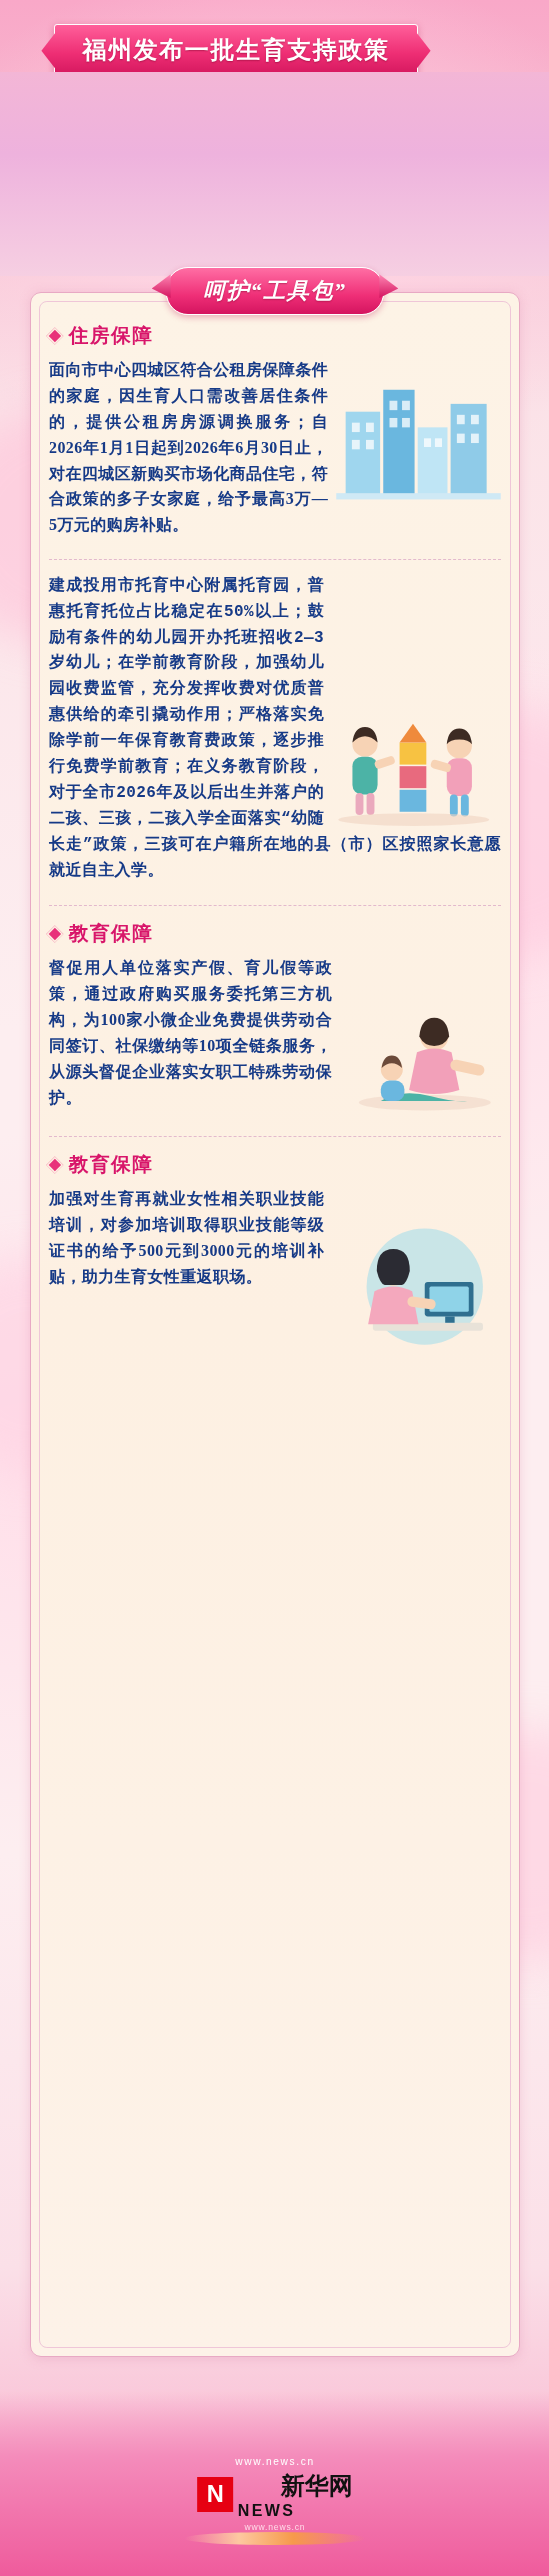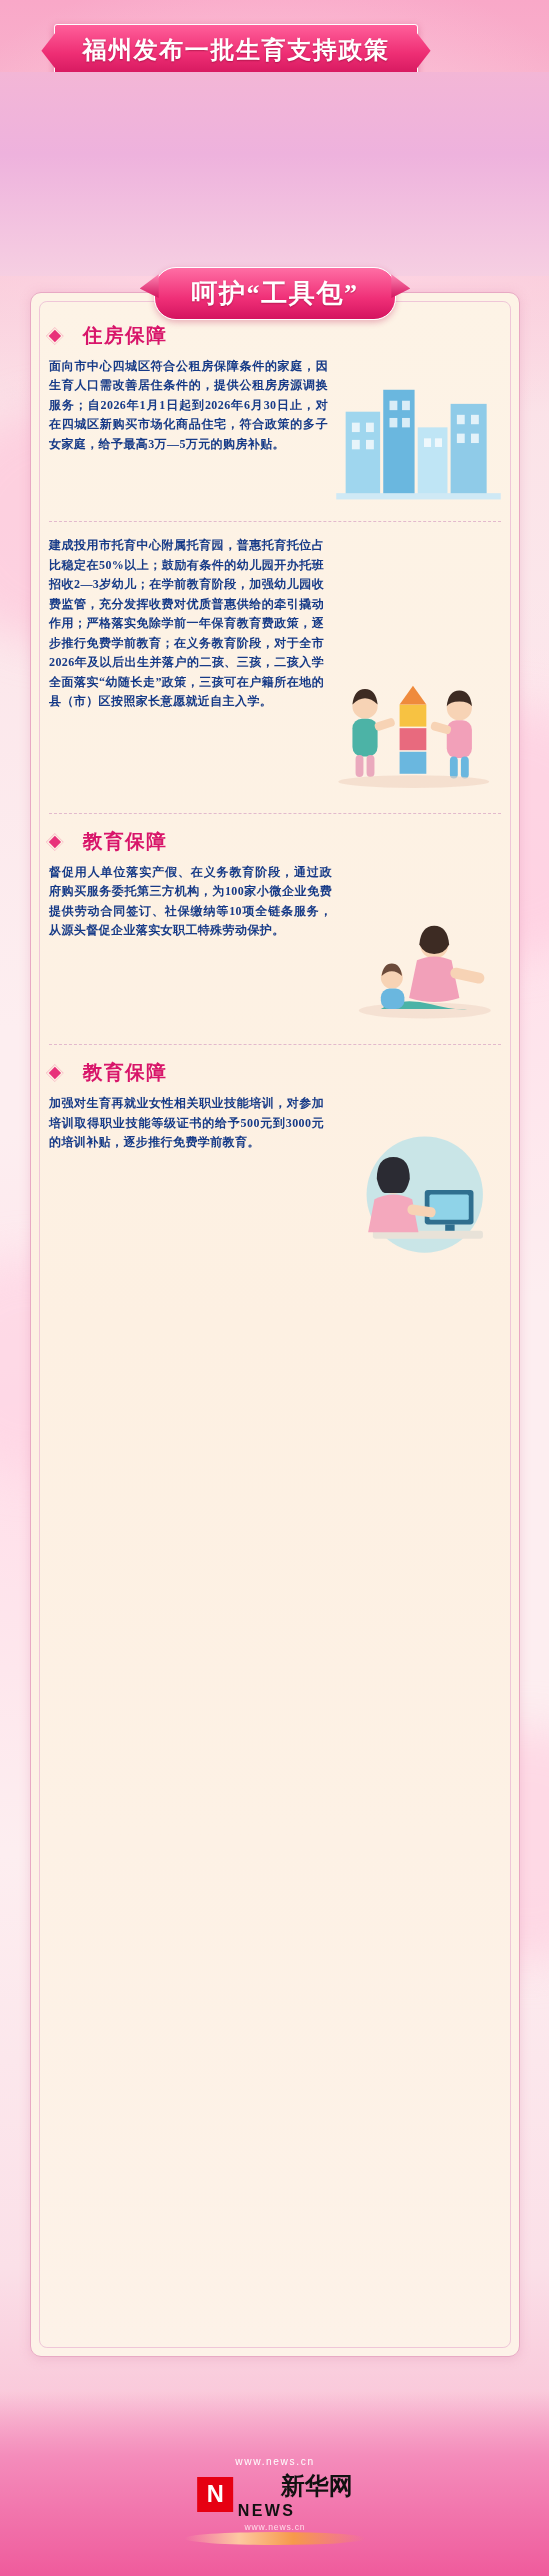--- a/index.html
+++ b/index.html
@@ -101,25 +101,26 @@
   .badge {
     position: relative;
     background: linear-gradient(180deg,#ff6ea4 0%, #ef2f77 60%, #d4145f 100%);
     border-radius: 22px;
     padding: 7.9px 36px;
     border: 1.6px solid #fff;
     box-shadow: 0 2.4px 6.3px rgba(190,20,80,.3);
   }
   .badge-text {
     color: #fff;
-    font-size: 26px;
+    font-size: 22px;
     font-weight: bold;
     letter-spacing: 1.6px;
     white-space: nowrap;
     text-shadow: 0 0.8px 1.6px rgba(120,0,40,.4);
+    font-style: italic;
   }
   .badge-flag {
     position: absolute; top: 6.3px; width: 19px; height: 23.6px;
     background: linear-gradient(180deg,#ff87b4,#d4145f);
   }
   .badge-flag.left  { left: -15.7px; clip-path: polygon(100% 0,100% 100%,0 60%); }
   .badge-flag.right { right: -15.7px; clip-path: polygon(0 0,0 100%,100% 60%); }
 
   
   .sections {
@@ -138,24 +139,23 @@
     background: #e8317a;
     transform: rotate(45deg);
     box-shadow: inset 0 0 0 1.6px #fdf0e2;
     flex: none;
   }
   .sec-title {
     font-size: 19.6px;
     color: #d8156a;
     font-weight: bold;
     letter-spacing: 1.6px;
-    margin-left: 14px;
   }
   .sec-body {
-    font-size: 12px;
+    font-size: 16px;
     line-height: 1.62;
     color: #163a87;
     text-align: justify;
     font-weight: bold;
     letter-spacing: 0.4px;
   }
   .divider {
     border-top: 0.8px dashed #e3b9cd;
     margin: 12.6px 0 14px 0;
     height: 0;
@@ -364,21 +364,21 @@
           <rect x="0" y="170" width="210" height="8" fill="#cfe9f5"></rect>
         </svg>
         <div class="sec-body">面向市中心四城区符合公租房保障条件的家庭，因生育人口需改善居住条件的，提供公租房房源调换服务；自2026年1月1日起到2026年6月30日止，对在四城区新购买市场化商品住宅，符合政策的多子女家庭，给予最高3万—5万元的购房补贴。</div>
         <div style="clear:both;"></div>
       </div>
     </div>
 
     <div class="divider"></div>
 
     <div class="section">
-      <div style="position:relative;">
+      <div style="position:relative;font-family:Liberation Mono, monospace;">
         <svg class="wrap-right" width="169" height="130" viewBox="0 0 215 165" style="margin:126px 0 0 7.9px;">
 
           <rect x="86" y="54" width="34" height="28" fill="#f7c242"></rect>
           <rect x="86" y="84" width="34" height="28" fill="#e86a7e"></rect>
           <rect x="86" y="114" width="34" height="28" fill="#6ab7df"></rect>
           <polygon points="86,54 103,30 120,54" fill="#ef8a3c"></polygon>
 
           <g>
             <circle cx="42" cy="56" r="16" fill="#f7d3b5"></circle>
             <path d="M26 54 q2 -20 16 -20 q14 0 16 20 q-8 -8 -16 -8 q-8 0 -16 8z" fill="#3d2b23"></path>
@@ -425,21 +425,21 @@
             <path d="M98 64 q22 -10 44 0 l10 48 q-32 10 -64 0z" fill="#f2a0b9"></path>
             <rect x="140" y="76" width="44" height="14" rx="7" fill="#f7d3b5" transform="rotate(12 160 84)"></rect>
           </g>
 
           <g>
             <circle cx="66" cy="86" r="14" fill="#f7d3b5"></circle>
             <path d="M53 84 q2 -16 13 -16 q11 0 13 16 q-6 -6 -13 -6 q-7 0 -13 6z" fill="#6b4a3a"></path>
             <rect x="52" y="100" width="30" height="26" rx="11" fill="#6ab7df"></rect>
           </g>
         </svg>
-        <div class="sec-body">督促用人单位落实产假、在义务教育阶段，通过政府购买服务委托第三方机构，为100家小微企业免费提供劳动合同签订、社保缴纳等10项全链条服务，从源头督促企业落实女职工特殊劳动保护。</div>
+        <div class="sec-body">督促用人单位落实产假、育儿假等政策，通过政府购买服务委托第三方机构，为100家小微企业免费提供劳动合同签订、社保缴纳等10项全链条服务，从源头督促企业落实女职工特殊劳动保护。</div>
         <div style="clear:both;"></div>
       </div>
     </div>
 
     <div class="divider"></div>
 
     <div class="section">
       <div class="sec-head">
         <span class="diamond"></span>
         <span class="sec-title">教育保障</span>
@@ -454,21 +454,21 @@
           <rect x="124" y="82" width="50" height="32" rx="2" fill="#8fd3e8"></rect>
           <rect x="144" y="120" width="12" height="8" fill="#2f6f8f"></rect>
 
           <g>
             <circle cx="78" cy="62" r="19" fill="#f7d3b5"></circle>
             <path d="M57 62 q0 -28 21 -28 q21 0 21 28 q-4 16 -10 18 l-22 0 q-6 -2 -10 -18z" fill="#2b2b33"></path>
             <path d="M54 88 q24 -12 48 0 l8 42 l-64 0z" fill="#f4a8bd"></path>
             <rect x="96" y="96" width="36" height="13" rx="6" fill="#f7d3b5" transform="rotate(8 112 102)"></rect>
           </g>
         </svg>
-        <div class="sec-body">加强对生育再就业女性相关职业技能培训，对参加培训取得职业技能等级证书的给予500元到3000元的培训补贴，逐步推行免费学前教育。</div>
+        <div class="sec-body">加强对生育再就业女性相关职业技能培训，对参加培训取得职业技能等级证书的给予500元到3000元的培训补贴，助力生育女性重返职场。</div>
         <div style="clear:both;"></div>
       </div>
     </div>
 
   </div>
 
   <div class="footer">
     <div class="swoosh"></div>
     <div class="footer-logo">
       <div class="url-top">www.news.cn</div>

